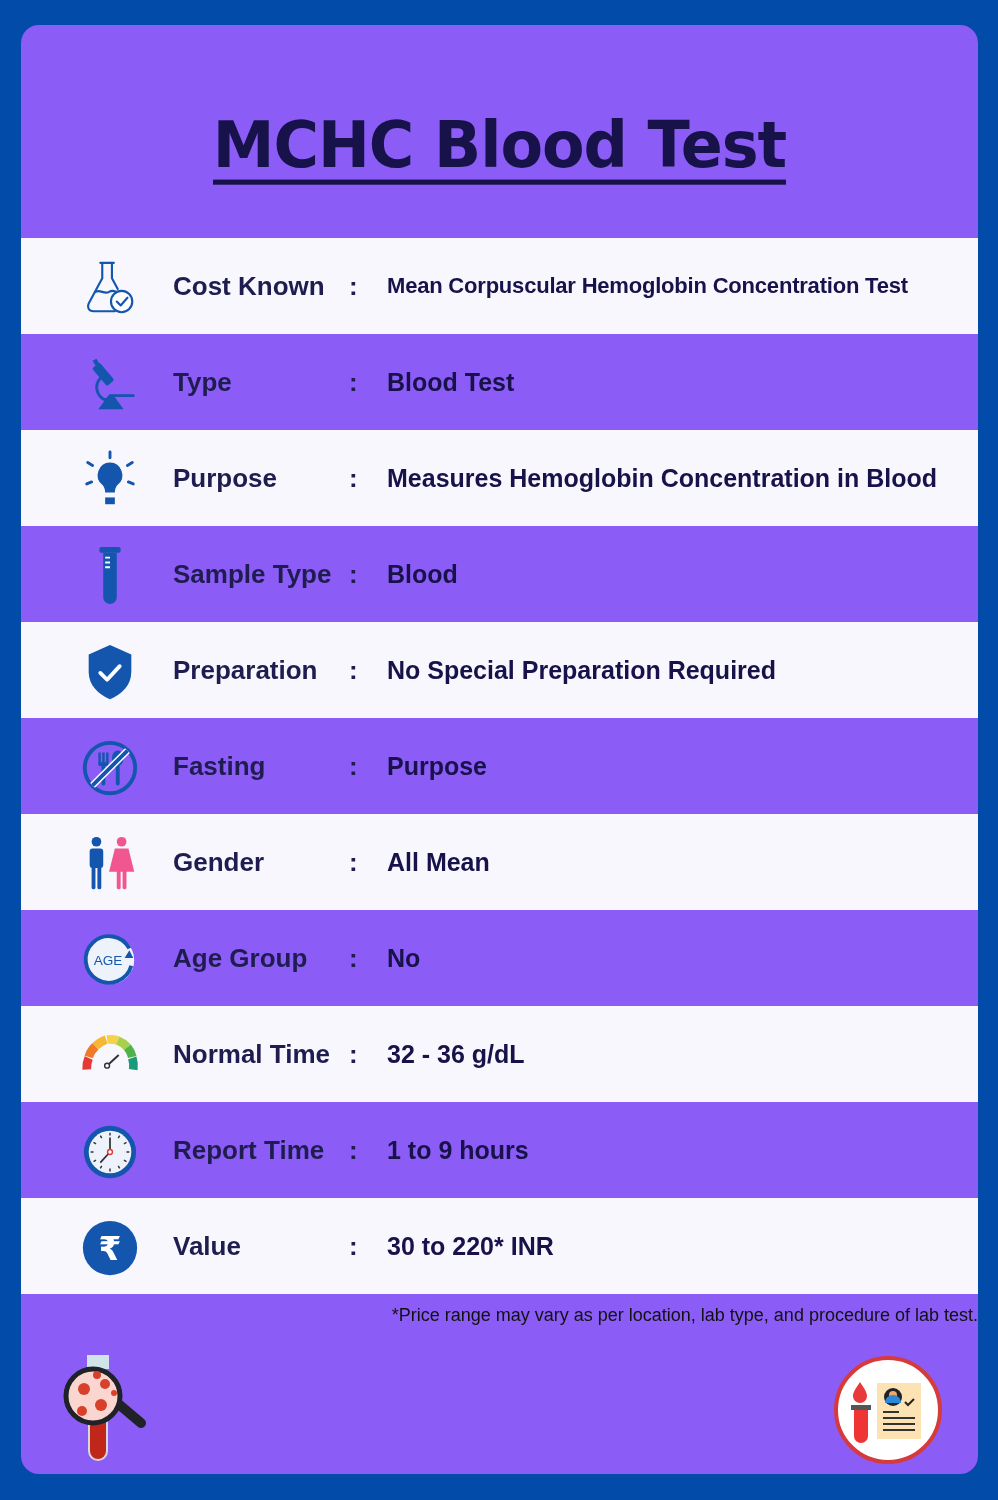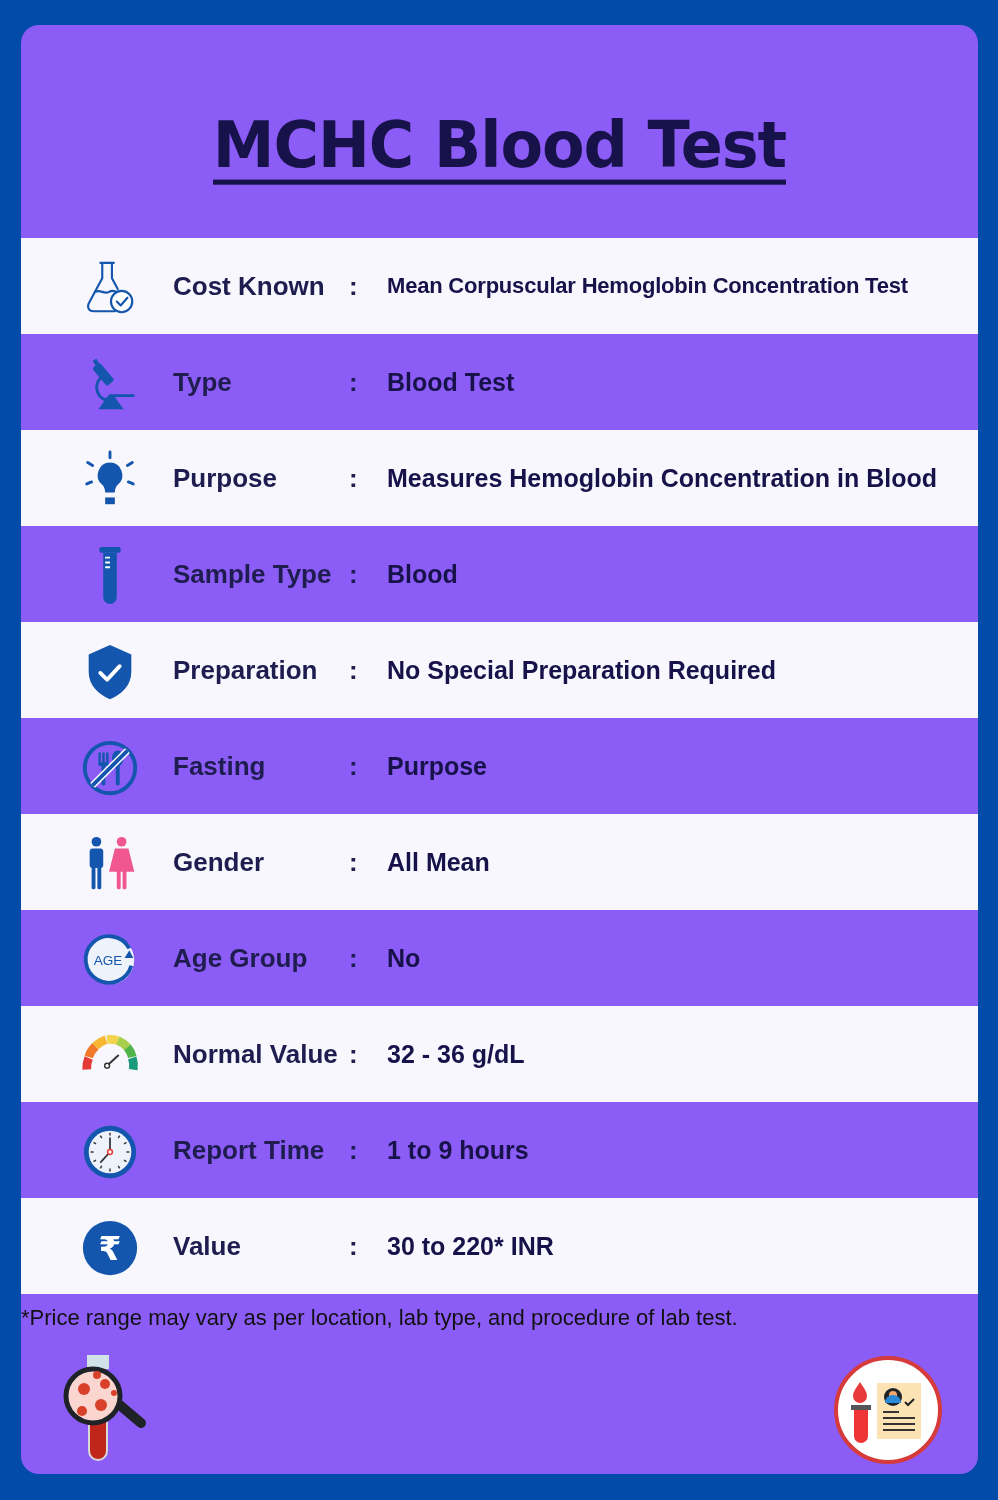--- a/index.html
+++ b/index.html
@@ -73,22 +73,22 @@
     left: 366px;
     font-weight: bold;
     font-size: 25px;
     color: #18124a;
     white-space: nowrap;
   }
   .row .value.small { font-size: 22px; letter-spacing: -0.2px; }
   .note {
     position: absolute;
     left: 0; right: 0; top: 1280px;
-    text-align: left;
-    font-size: 22px;
+    text-align: right;
+    font-size: 18px;
     color: #111111;
   }
   .deco-left {
     position: absolute; left: 30px; top: 1328px; width: 110px; height: 110px;
   }
   .deco-right {
     position: absolute; left: 812px; top: 1330px; width: 110px; height: 110px;
   }
 </style>
 </head>
@@ -243,21 +243,21 @@
             <path d="M17 22A26 26 0 0 1 28 15" stroke="#f7b733"></path>
             <path d="M29 15A26 26 0 0 1 40 16" stroke="#f2d34a"></path>
             <path d="M40 16A26 26 0 0 1 50 23" stroke="#a9d04a"></path>
             <path d="M50 23A26 26 0 0 1 55 33" stroke="#4fb34a"></path>
             <path d="M55 34A26 26 0 0 1 56 46" stroke="#1a9a7a"></path>
           </g>
           <path d="M30 41L41 31" stroke="#333" stroke-width="2"></path>
           <circle cx="29" cy="42" r="2.5" fill="#fff" stroke="#333" stroke-width="1.5"></circle>
         </svg>
       </div>
-      <span class="label">Normal Value</span>
+      <span class="label">Normal Time</span>
       <span class="colon">:</span>
       <span class="value">32 - 36 g/dL</span>
     </div>
 
     <div class="row">
       <div class="icon">
         <svg viewBox="0 0 64 64">
           <circle cx="32" cy="32" r="27" fill="#1456ad"></circle>
           <circle cx="32" cy="32" r="22" fill="#eef2fb"></circle>
           <g stroke="#333" stroke-width="1.5">

